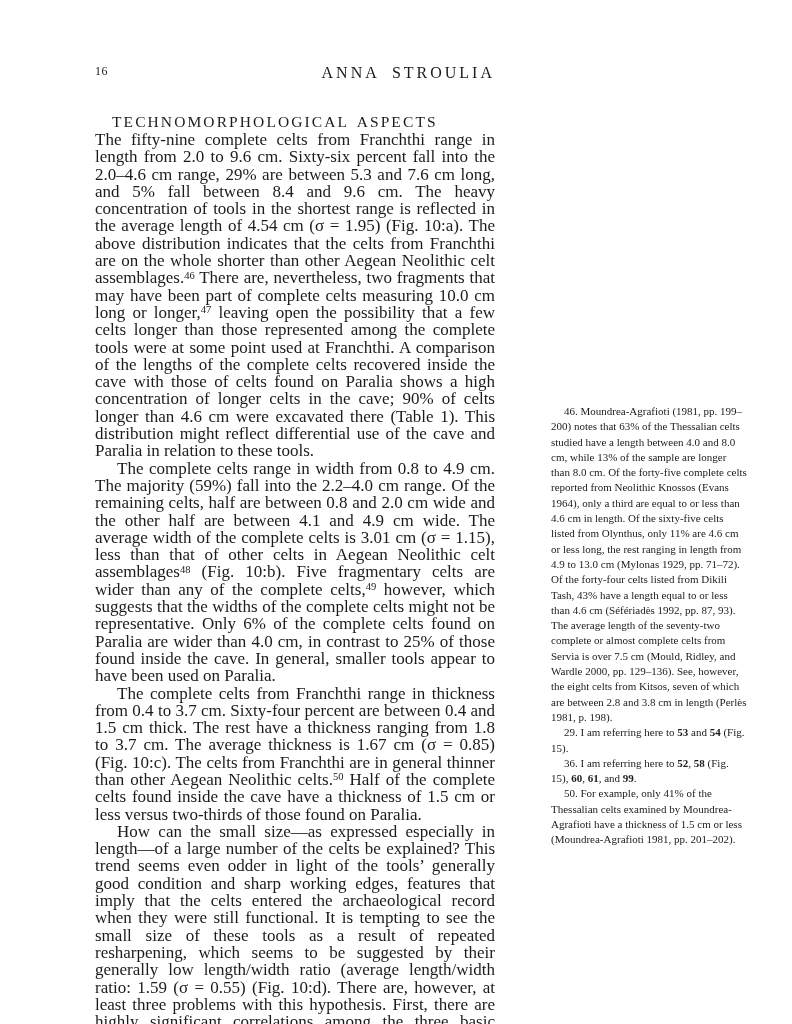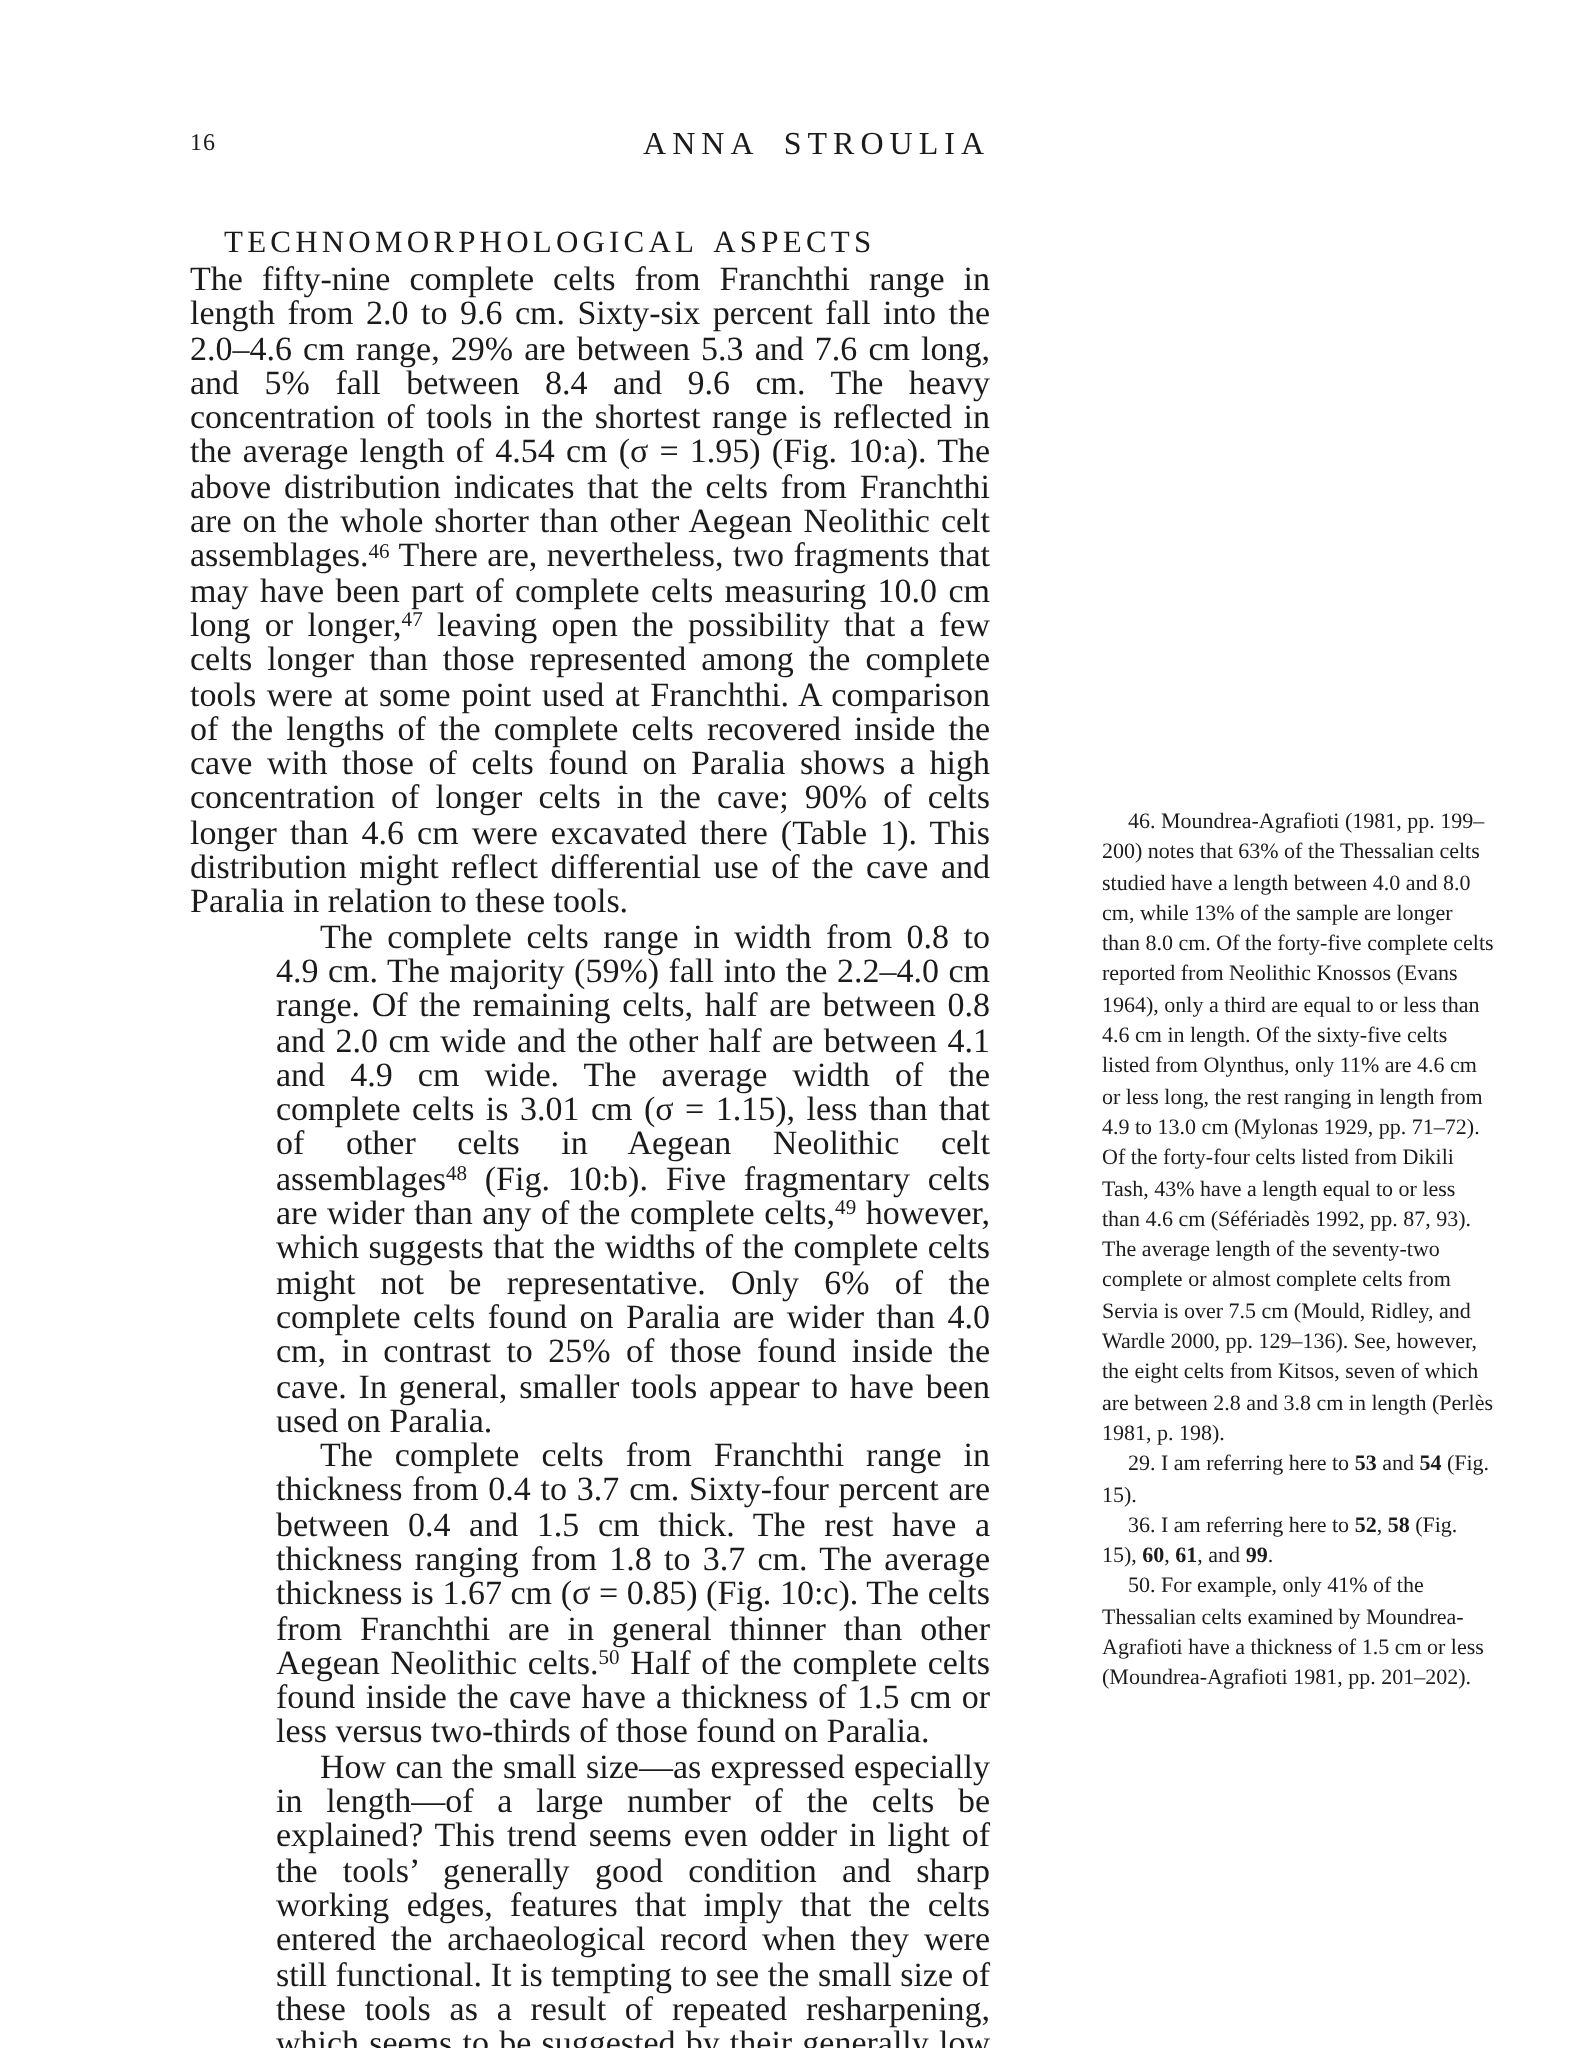--- a/index.html
+++ b/index.html
@@ -44,21 +44,21 @@
   .main-col {
     position: absolute;
     left: 95px;
     top: 131px;
     width: 400px;
     font-size: 17px;
     line-height: 17.3px;
     text-align: justify;
   }
   .main-col p { margin: 0; padding: 0; }
-  .main-col p.indent { text-indent: 22px; margin-left: 43px; }
+  .main-col p.indent { text-indent: 22px; }
   .fn-col {
     position: absolute;
     left: 512px;
     top: 404px;
     width: 197px;
     font-size: 11px;
     line-height: 15.3px;
     text-align: left;
     margin-left: 39px;
   }

